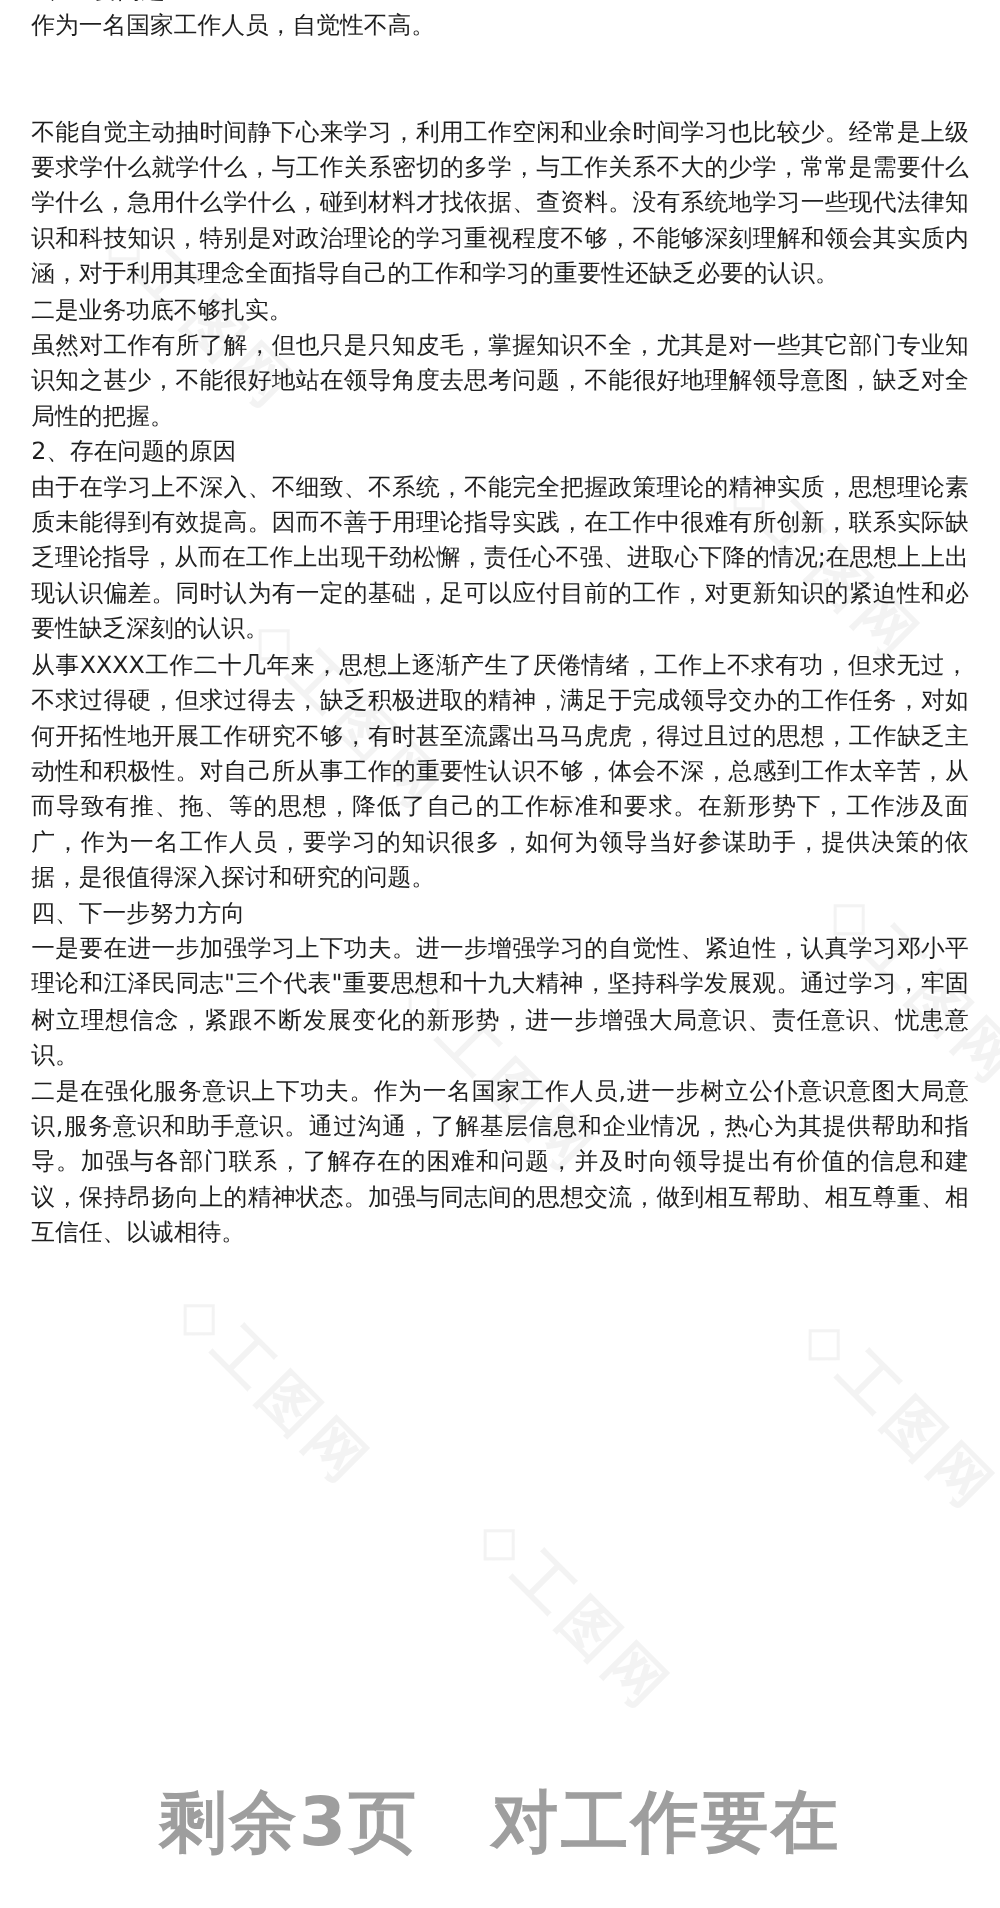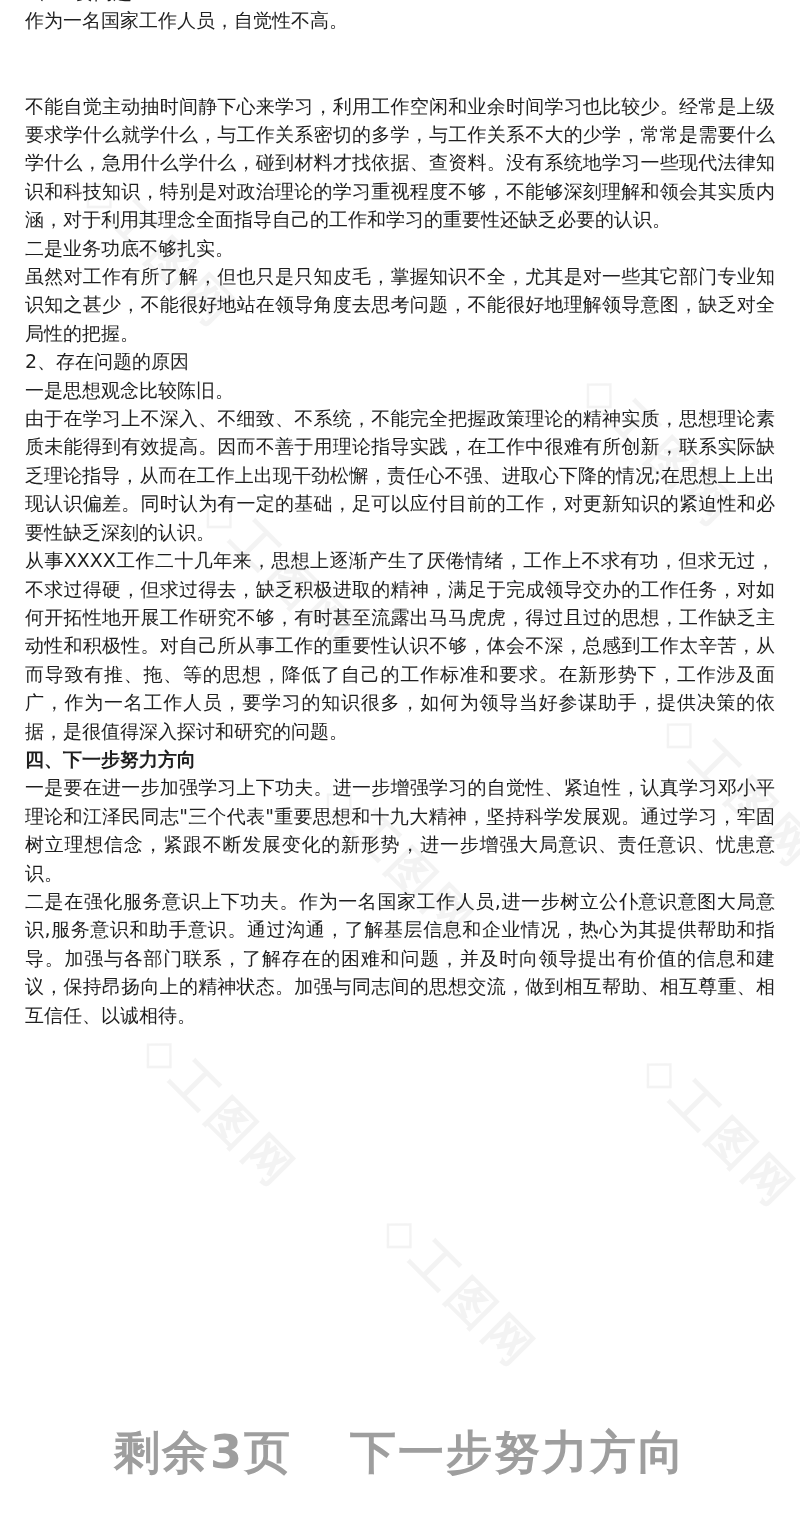--- a/index.html
+++ b/index.html
@@ -25,21 +25,21 @@
     font-size: 19px;
     line-height: 28.4px;
     text-align: justify;
     word-break: break-all;
     z-index: 2;
   }
   .doc p {
     margin: 0;
   }
   .doc p.bold {
-    font-weight: bold;
+    font-weight: normal;
   }
   .doc p.spacer {
     height: 56.8px; 
   }
   .watermark-layer {
     position: absolute;
     inset: 0;
     z-index: 1;
     pointer-events: none;
     overflow: hidden;
@@ -59,21 +59,21 @@
     left: 0;
     width: 800px;
     display: flex;
     justify-content: center;
     align-items: center;
     gap: 58px;
     z-index: 3;
   }
   .footer-banner span {
     color: #9e9e9e;
-    font-size: 46px;
+    font-size: 54px;
     font-weight: bold;
     letter-spacing: 2px;
   }
 </style>
 </head>
 <body>
 
 <div class="watermark-layer">
     <div class="watermark-tile" style="left: 560px; top: 420px;">◇工图网</div>
     <div class="watermark-tile" style="left: 180px; top: 540px;">◇工图网</div>
@@ -86,24 +86,23 @@
   </div>
 
 <div class="doc" id="doc-body">
     <p>1、主要问题</p>
     <p>作为一名国家工作人员，自觉性不高。</p>
     <p class="spacer"></p>
     <p>不能自觉主动抽时间静下心来学习，利用工作空闲和业余时间学习也比较少。经常是上级要求学什么就学什么，与工作关系密切的多学，与工作关系不大的少学，常常是需要什么学什么，急用什么学什么，碰到材料才找依据、查资料。没有系统地学习一些现代法律知识和科技知识，特别是对政治理论的学习重视程度不够，不能够深刻理解和领会其实质内涵，对于利用其理念全面指导自己的工作和学习的重要性还缺乏必要的认识。</p>
     <p>二是业务功底不够扎实。</p>
     <p>虽然对工作有所了解，但也只是只知皮毛，掌握知识不全，尤其是对一些其它部门专业知识知之甚少，不能很好地站在领导角度去思考问题，不能很好地理解领导意图，缺乏对全局性的把握。</p>
     <p>2、存在问题的原因</p>
-    <p>一是思想观念比较陈旧。</p>
     <p>由于在学习上不深入、不细致、不系统，不能完全把握政策理论的精神实质，思想理论素质未能得到有效提高。因而不善于用理论指导实践，在工作中很难有所创新，联系实际缺乏理论指导，从而在工作上出现干劲松懈，责任心不强、进取心下降的情况;在思想上上出现认识偏差。同时认为有一定的基础，足可以应付目前的工作，对更新知识的紧迫性和必要性缺乏深刻的认识。</p>
     <p>从事XXXX工作二十几年来，思想上逐渐产生了厌倦情绪，工作上不求有功，但求无过，不求过得硬，但求过得去，缺乏积极进取的精神，满足于完成领导交办的工作任务，对如何开拓性地开展工作研究不够，有时甚至流露出马马虎虎，得过且过的思想，工作缺乏主动性和积极性。对自己所从事工作的重要性认识不够，体会不深，总感到工作太辛苦，从而导致有推、拖、等的思想，降低了自己的工作标准和要求。在新形势下，工作涉及面广，作为一名工作人员，要学习的知识很多，如何为领导当好参谋助手，提供决策的依据，是很值得深入探讨和研究的问题。</p>
     <p class="bold">四、下一步努力方向</p>
     <p>一是要在进一步加强学习上下功夫。进一步增强学习的自觉性、紧迫性，认真学习邓小平理论和江泽民同志"三个代表"重要思想和十九大精神，坚持科学发展观。通过学习，牢固树立理想信念，紧跟不断发展变化的新形势，进一步增强大局意识、责任意识、忧患意识。</p>
     <p>二是在强化服务意识上下功夫。作为一名国家工作人员,进一步树立公仆意识意图大局意识,服务意识和助手意识。通过沟通，了解基层信息和企业情况，热心为其提供帮助和指导。加强与各部门联系，了解存在的困难和问题，并及时向领导提出有价值的信息和建议，保持昂扬向上的精神状态。加强与同志间的思想交流，做到相互帮助、相互尊重、相互信任、以诚相待。</p>
   </div>
 
 <div class="footer-banner">
   <span>剩余3页</span>
-  <span>下一步努力方向</span>
+  <span>对工作要在</span>
 </div>
 
 </body></html>

